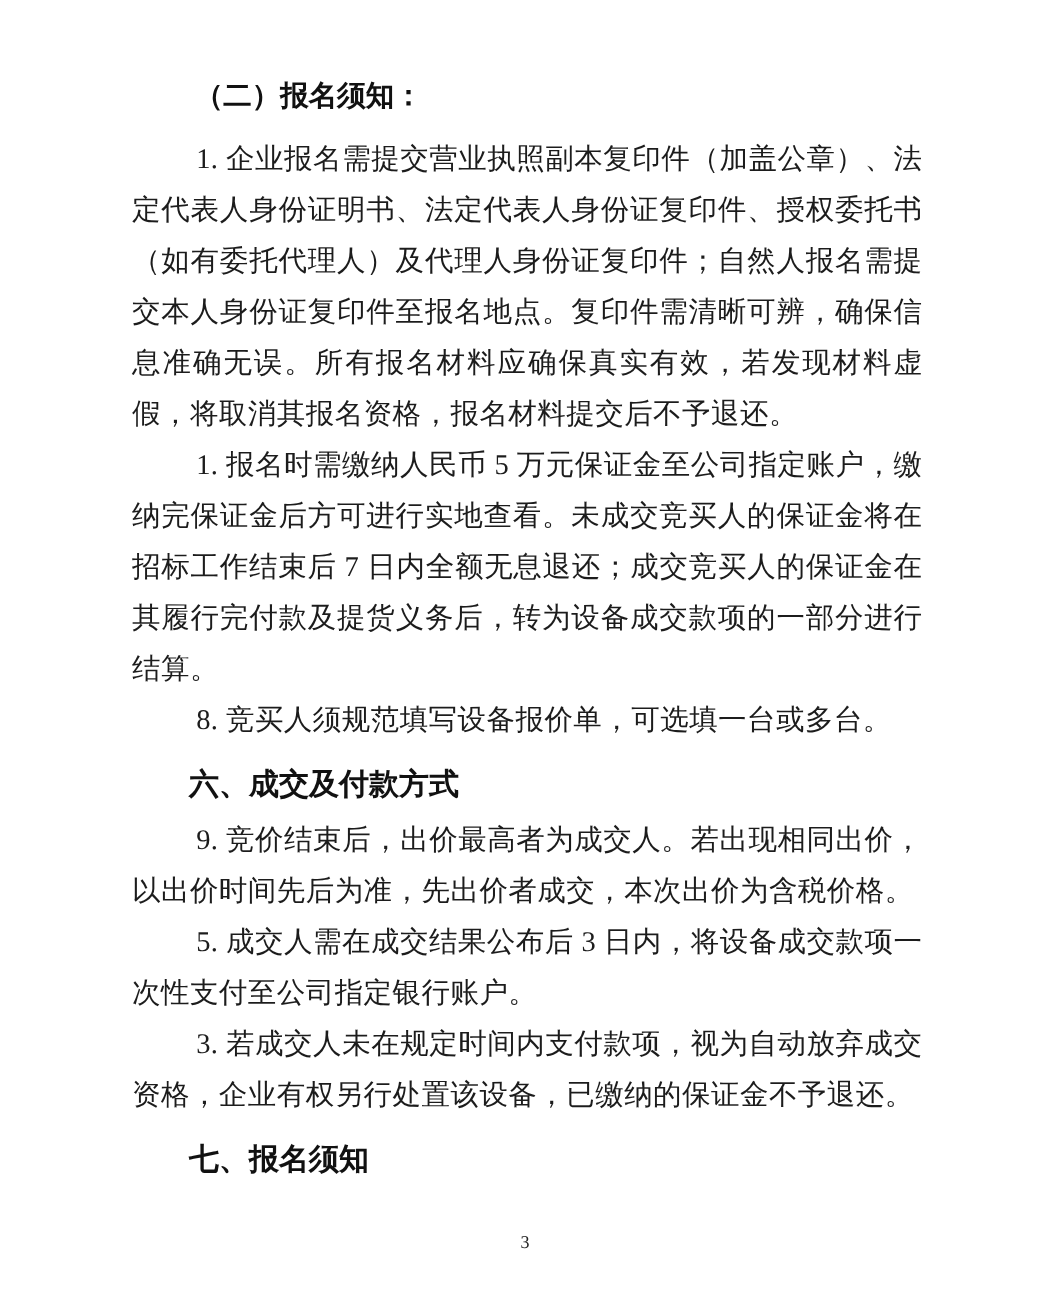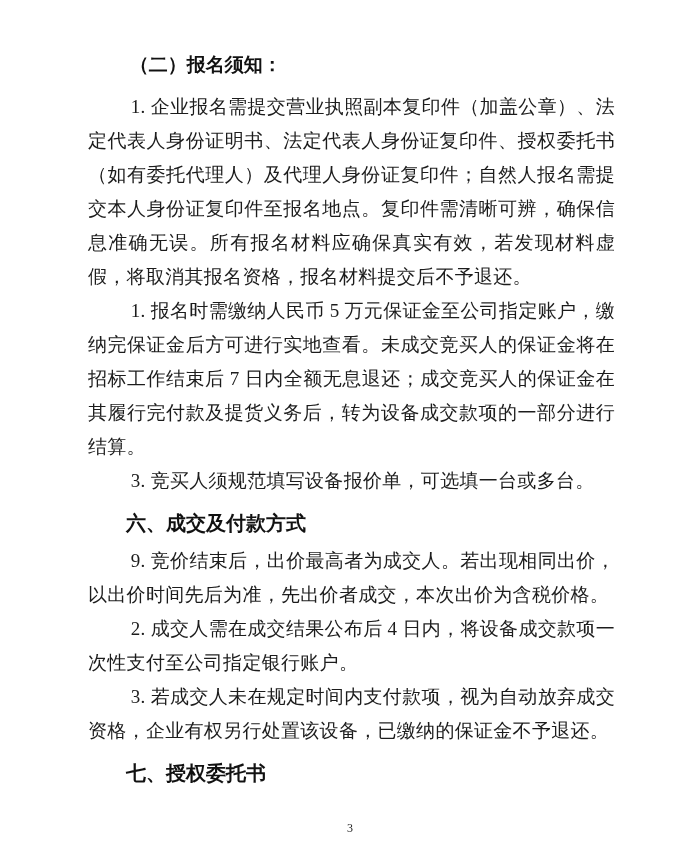--- a/index.html
+++ b/index.html
@@ -61,21 +61,21 @@
   }
 </style>
 </head>
 <body>
 
 <div class="page">
   <div class="content">
     <h3 class="subheading">（二）报名须知：</h3>
     <p>1. 企业报名需提交营业执照副本复印件（加盖公章）、法定代表人身份证明书、法定代表人身份证复印件、授权委托书（如有委托代理人）及代理人身份证复印件；自然人报名需提交本人身份证复印件至报名地点。复印件需清晰可辨，确保信息准确无误。所有报名材料应确保真实有效，若发现材料虚假，将取消其报名资格，报名材料提交后不予退还。</p>
     <p>1. 报名时需缴纳人民币 5 万元保证金至公司指定账户，缴纳完保证金后方可进行实地查看。未成交竞买人的保证金将在招标工作结束后 7 日内全额无息退还；成交竞买人的保证金在其履行完付款及提货义务后，转为设备成交款项的一部分进行结算。</p>
-    <p>3. 竞买人须规范填写设备报价单，可选填一台或多台。</p>
+    <p>8. 竞买人须规范填写设备报价单，可选填一台或多台。</p>
     <h2 class="section-heading">六、成交及付款方式</h2>
     <p>9. 竞价结束后，出价最高者为成交人。若出现相同出价，以出价时间先后为准，先出价者成交，本次出价为含税价格。</p>
-    <p>2. 成交人需在成交结果公布后 4 日内，将设备成交款项一次性支付至公司指定银行账户。</p>
+    <p>5. 成交人需在成交结果公布后 3 日内，将设备成交款项一次性支付至公司指定银行账户。</p>
     <p>3. 若成交人未在规定时间内支付款项，视为自动放弃成交资格，企业有权另行处置该设备，已缴纳的保证金不予退还。</p>
-    <h2 class="section-heading">七、授权委托书</h2>
+    <h2 class="section-heading">七、报名须知</h2>
   </div>
   <div class="page-number">3</div>
 </div>
 
 </body></html>

